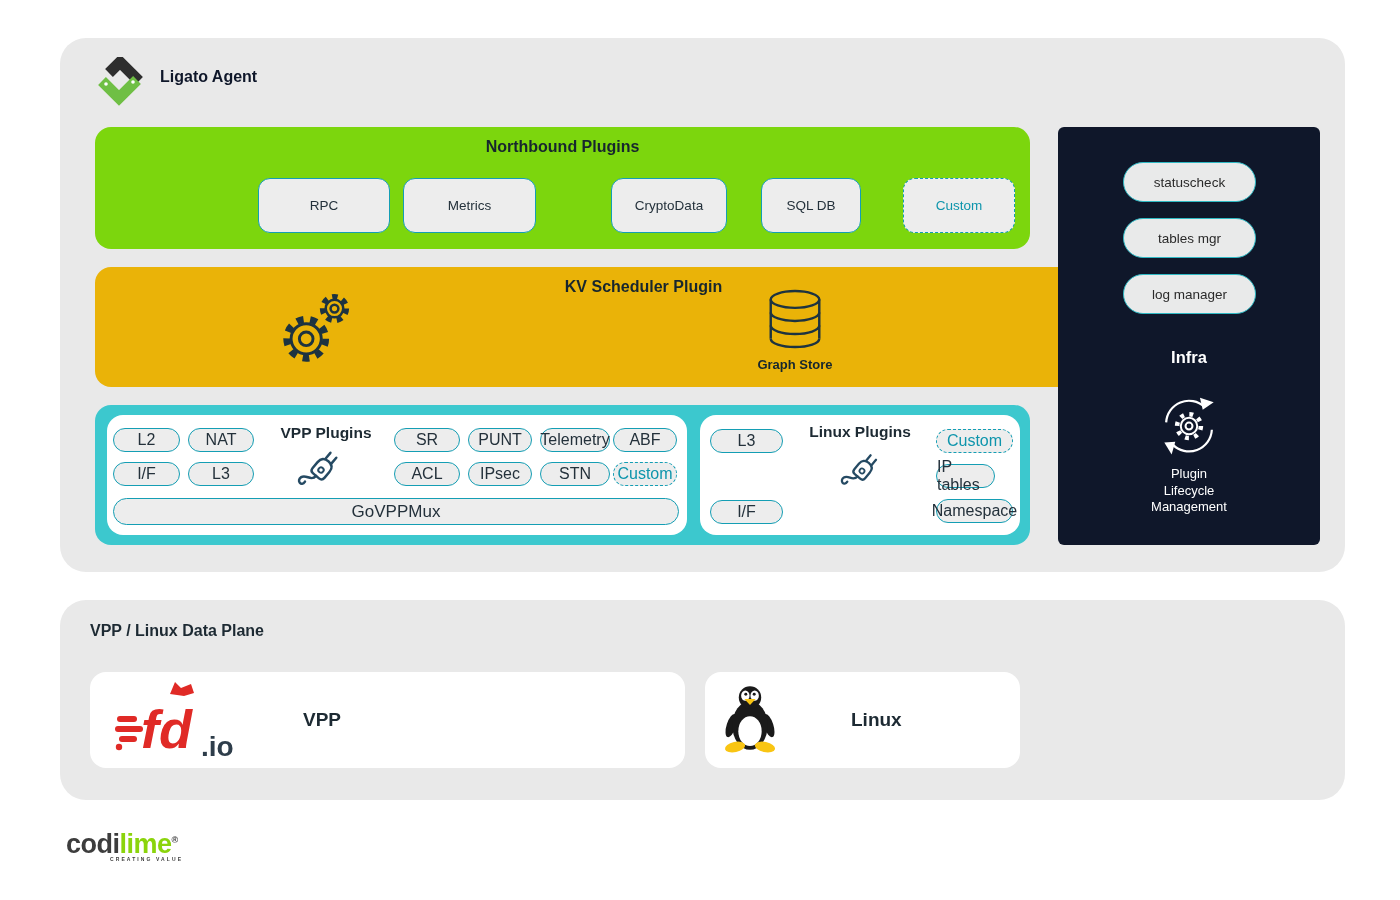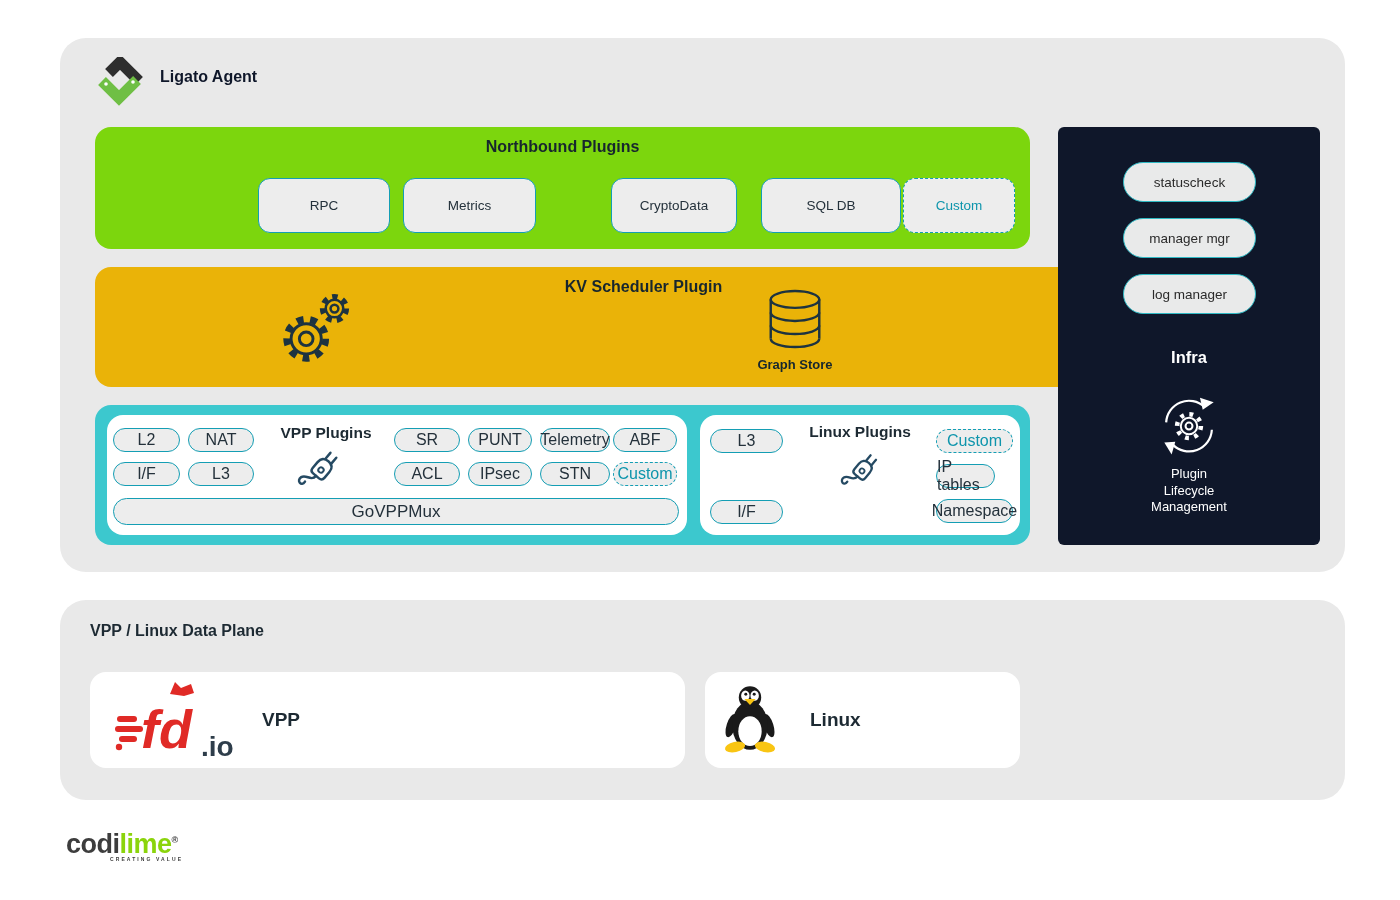--- a/index.html
+++ b/index.html
@@ -15,21 +15,21 @@
        font-size:13.5px;color:#24313b;font-weight:500;box-sizing:border-box;}
   .btn.dashed{border-style:dashed;color:#0e95ac;}
   .chip{position:absolute;height:24px;background:#ededed;border:1.6px solid #149eb4;
         border-radius:13px;display:flex;align-items:center;justify-content:center;
         font-size:16px;color:#24313b;font-weight:500;box-sizing:border-box;}
   .chip.dashed{border-style:dashed;color:#0e95ac;}
   .boxtitle{position:absolute;text-align:center;font-weight:bold;font-size:15.5px;color:#1d2a33;}
   .pill{position:absolute;left:65px;width:133px;height:40px;background:#e9eaea;
         border:1.6px solid #2fb9c4;border-radius:20px;display:flex;align-items:center;
         justify-content:center;font-size:13.5px;color:#2a2a2a;box-sizing:border-box;}
-  .cardlabel{position:absolute;font-size:19px;font-weight:bold;color:#1d2a33;}
+  .cardlabel{position:absolute;font-size:19px;font-weight:bold;color:#1d2a33;margin-left:41px;}
   .sectitle{position:absolute;font-size:16px;font-weight:bold;color:#1d2a33;}
 </style>
 </head>
 <body>
 
 <div id="page">
 
   <div class="panel" style="left:60px;top:38px;width:1285px;height:534px">
 
     <svg style="position:absolute;left:35px;top:19px" width="50" height="50" viewBox="0 0 50 50">
@@ -37,22 +37,22 @@
       <path d="M7,24 L24,41 L42,23" stroke="#6fbf44" stroke-width="11" fill="none"></path>
       <circle cx="11" cy="27" r="1.8" fill="#fff"></circle>
       <circle cx="38" cy="25" r="1.8" fill="#fff"></circle>
     </svg>
     <div style="position:absolute;left:100px;top:30px;font-size:16px;font-weight:bold;color:#0f172a">Ligato Agent</div>
 
     <div class="bar" style="left:35px;top:89px;width:935px;height:122px;background:#7cd60d">
       <div class="bar-title">Northbound Plugins</div>
       <div class="btn" style="left:163px;top:51px;width:132px">RPC</div>
       <div class="btn" style="left:308px;top:51px;width:133px">Metrics</div>
-      <div class="btn" style="left:516px;top:51px;width:126px">CryptoData</div>
-      <div class="btn" style="left:666px;top:51px;width:140px">SQL DB</div>
+      <div class="btn" style="left:516px;top:51px;width:116px">CryptoData</div>
+      <div class="btn" style="left:666px;top:51px;width:100px">SQL DB</div>
       <div class="btn dashed" style="left:808px;top:51px;width:112px">Custom</div>
     </div>
 
     <div class="bar" style="left:35px;top:229px;width:1097px;height:120px;background:#eab308">
       <div class="bar-title">KV Scheduler Plugin</div>
       <svg style="position:absolute;left:180px;top:25px" width="78" height="78" viewBox="0 0 80 80">
         <g stroke="#1d3340" fill="none">
           <circle cx="32" cy="48" r="20" stroke-width="7" stroke-dasharray="7 6.97"></circle>
           <circle cx="32" cy="48" r="15.5" stroke-width="3"></circle>
           <circle cx="32" cy="48" r="7" stroke-width="3"></circle>
@@ -127,21 +127,21 @@
         </svg>
 
         <div class="chip dashed" style="left:236px;top:14px;width:77px">Custom</div>
         <div class="chip" style="left:236px;top:49px;width:59px">IP tables</div>
         <div class="chip" style="left:236px;top:84px;width:77px">Namespace</div>
       </div>
     </div>
 
     <div class="bar" style="left:998px;top:89px;width:262px;height:418px;background:#0f172a;border-radius:6px">
       <div class="pill" style="top:35px">statuscheck</div>
-      <div class="pill" style="top:91px">manager mgr</div>
+      <div class="pill" style="top:91px">tables mgr</div>
       <div class="pill" style="top:147px">log manager</div>
 
       <div style="position:absolute;left:0;right:0;top:221px;text-align:center;
                   font-size:16.5px;font-weight:bold;color:#ffffff">Infra</div>
 
       <svg style="position:absolute;left:99px;top:268px" width="64" height="64" viewBox="0 0 70 70">
         <g stroke="#ffffff" fill="none">
           <circle cx="35" cy="34" r="13" stroke-width="5" stroke-dasharray="4.2 6.01"></circle>
           <circle cx="35" cy="34" r="9" stroke-width="2.2"></circle>
           <circle cx="35" cy="34" r="3.8" stroke-width="2.2"></circle>

